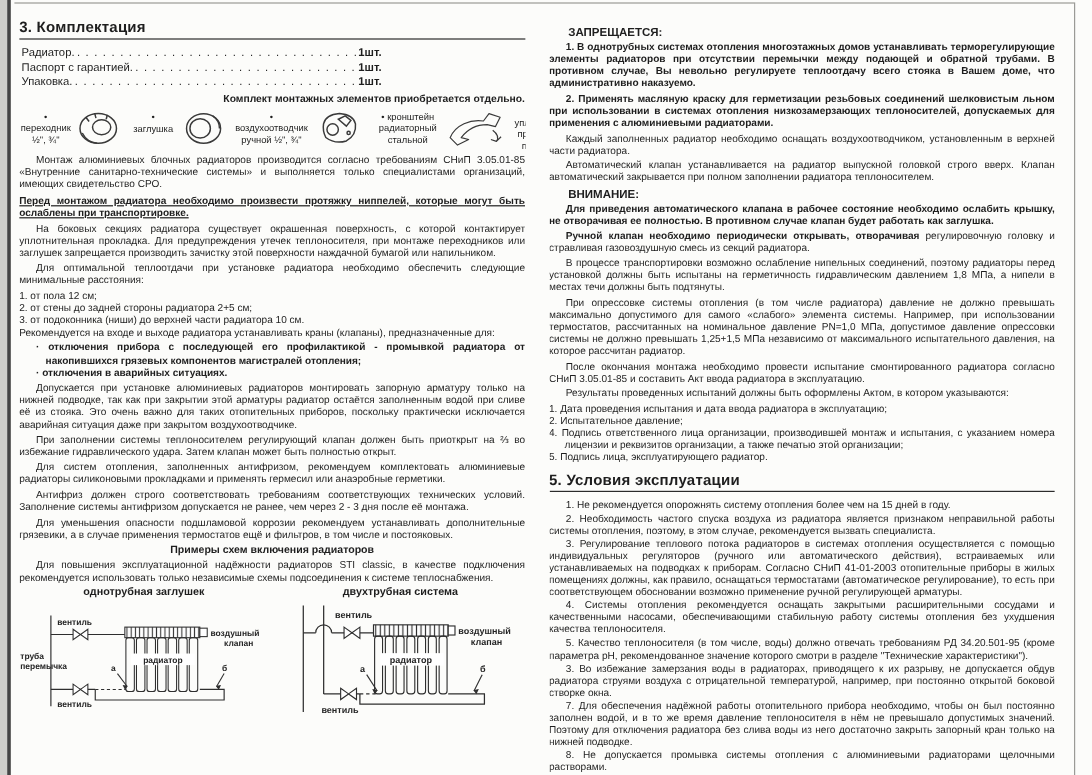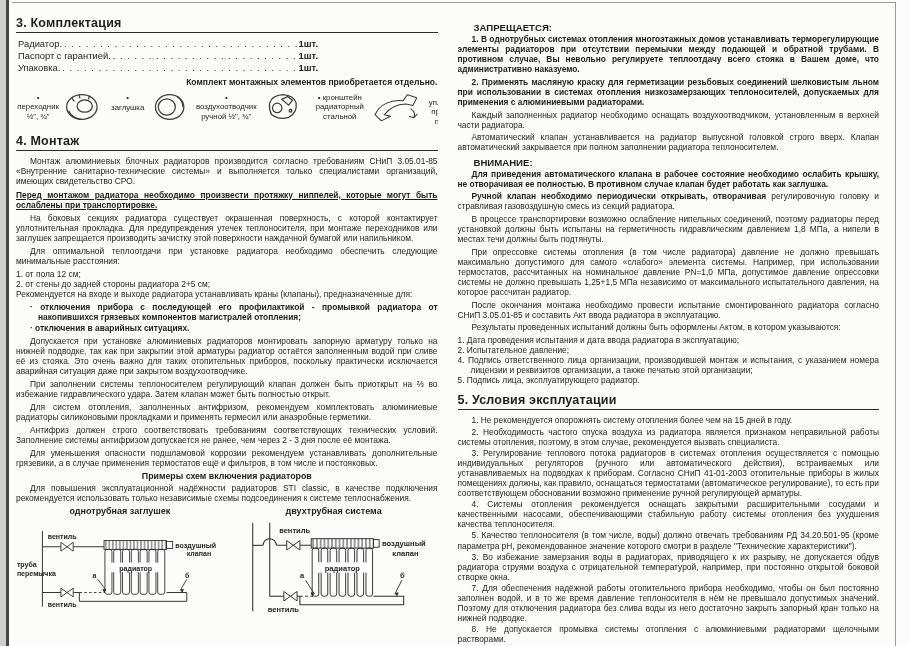--- a/index.html
+++ b/index.html
@@ -145,32 +145,30 @@
 переходника</div>
           <svg class="kit-icon" viewBox="0 0 56 40">
             <g fill="none" stroke="#3a3a3a" stroke-width="1.3">
               <ellipse cx="28" cy="22" rx="22" ry="7"></ellipse>
               <ellipse cx="28" cy="22" rx="18" ry="4.5"></ellipse>
             </g>
           </svg>
         </div>
       </div>
 
-      <div class="sec-head">
-        <h2>4. Монтаж</h2>
-      </div>
 
       <p class="para ind">Монтаж алюминиевых блочных радиаторов производится согласно требованиям СНиП 3.05.01-85 «Внутренние санитарно-технические системы» и выполняется только специалистами организаций, имеющих свидетельство СРО.</p>
       <p class="para warn">Перед монтажом радиатора необходимо произвести протяжку ниппелей, которые могут быть ослаблены при транспортировке.</p>
       <p class="para ind">На боковых секциях радиатора существует окрашенная поверхность, с которой контактирует уплотнительная прокладка. Для предупреждения утечек теплоносителя, при монтаже переходников или заглушек запрещается производить зачистку этой поверхности наждачной бумагой или напильником.</p>
       <p class="para ind">Для оптимальной теплоотдачи при установке радиатора необходимо обеспечить следующие минимальные расстояния:</p>
 
       <div class="plain-list">
         <div>1. от пола 12 см;</div>
         <div>2. от стены до задней стороны радиатора 2+5 см;</div>
+        <div>3. от подоконника (ниши) до верхней части радиатора 10 см.</div>
       </div>
 
       <p class="para">Рекомендуется на входе и выходе радиатора устанавливать краны (клапаны), предназначенные для:</p>
 
       <div class="bullets">
         <div class="bullet">· отключения прибора с последующей его профилактикой - промывкой радиатора от накопившихся грязевых компонентов магистралей отопления;</div>
         <div class="bullet">· отключения в аварийных ситуациях.</div>
       </div>
 
       <p class="para ind">Допускается при установке алюминиевых радиаторов монтировать запорную арматуру только на нижней подводке, так как при закрытии этой арматуры радиатор остаётся заполненным водой при сливе её из стояка. Это очень важно для таких отопительных приборов, поскольку практически исключается аварийная ситуация даже при закрытом воздухоотводчике.</p>

